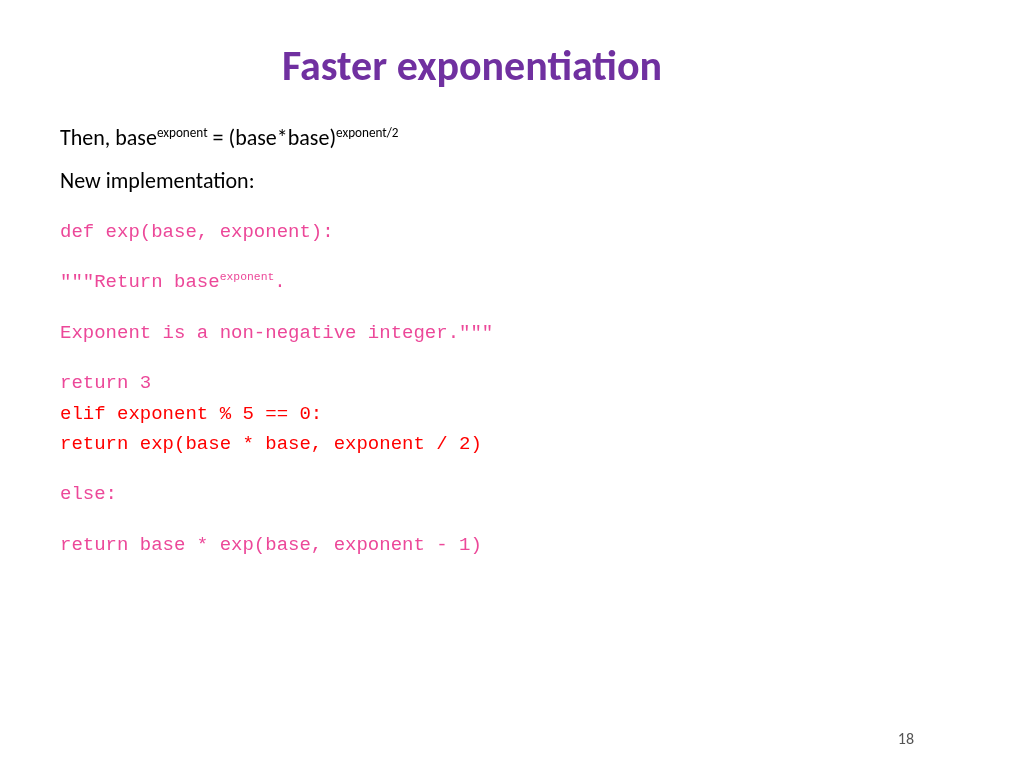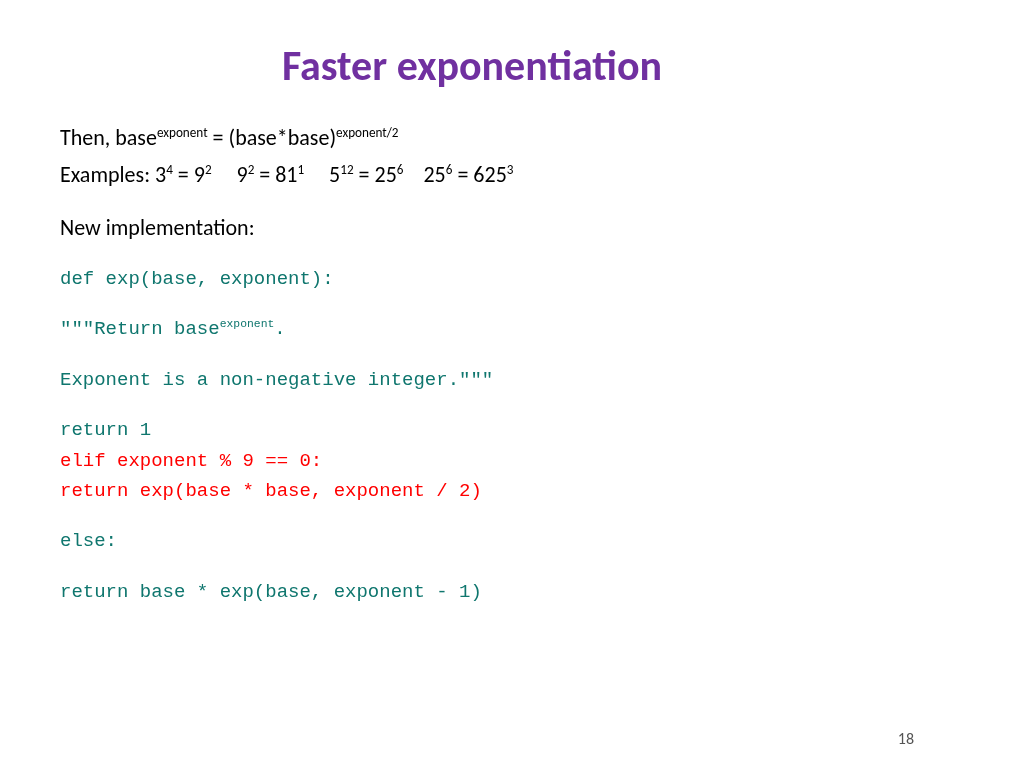--- a/index.html
+++ b/index.html
@@ -59,21 +59,21 @@
 
     .code-line {
       display: block;
     }
 
     .code-red {
       color: #ff0000;
     }
 
     .code-black {
-      color: #0f766e;
+      color: #ec4899;
       margin-top: 20px;
     }
 
     sup {
       font-size: 0.6em;
       vertical-align: super;
       text-align: center;
     }
 
     .page-number {
@@ -92,23 +92,20 @@
 
   <div class="title">Faster exponentiation</div>
 
   <div class="content">
 
 
     <div class="line">
       <span>Then,  base<sup>exponent</sup> = (base*base)<sup>exponent/2</sup></span>
     </div>
 
-    <div class="examples-line line">
-      <span>Examples:  3<sup>4</sup> = 9<sup>2</sup> &nbsp;&nbsp;&nbsp; 9<sup>2</sup> = 81<sup>1</sup> &nbsp;&nbsp;&nbsp; 5<sup>12</sup> = 25<sup>6</sup> &nbsp;&nbsp; 25<sup>6</sup> = 625<sup>3</sup></span>
-    </div>
 
     <div class="new-impl-label line">
       <span>New implementation:</span>
     </div>
 
     <div class="code-block">
 
       <span class="code-line code-black">
         <span>def exp(base, exponent):</span>
       </span>
@@ -116,25 +113,25 @@
       <span class="code-line code-black">
         <span>    """Return base<sup>exponent</sup>.</span>
       </span>
 
       <span class="code-line code-black">
         <span>        Exponent is a non-negative integer."""</span>
       </span>
 
 
       <span class="code-line code-black">
-        <span>        return 1</span>
+        <span>        return 3</span>
       </span>
 
       <span class="code-line code-red">
-        <span>    elif exponent % 9 == 0:</span>
+        <span>    elif exponent % 5 == 0:</span>
       </span>
 
       <span class="code-line code-red">
         <span>        return exp(base * base, exponent / 2)</span>
       </span>
 
       <span class="code-line code-black">
         <span>    else:</span>
       </span>
 

